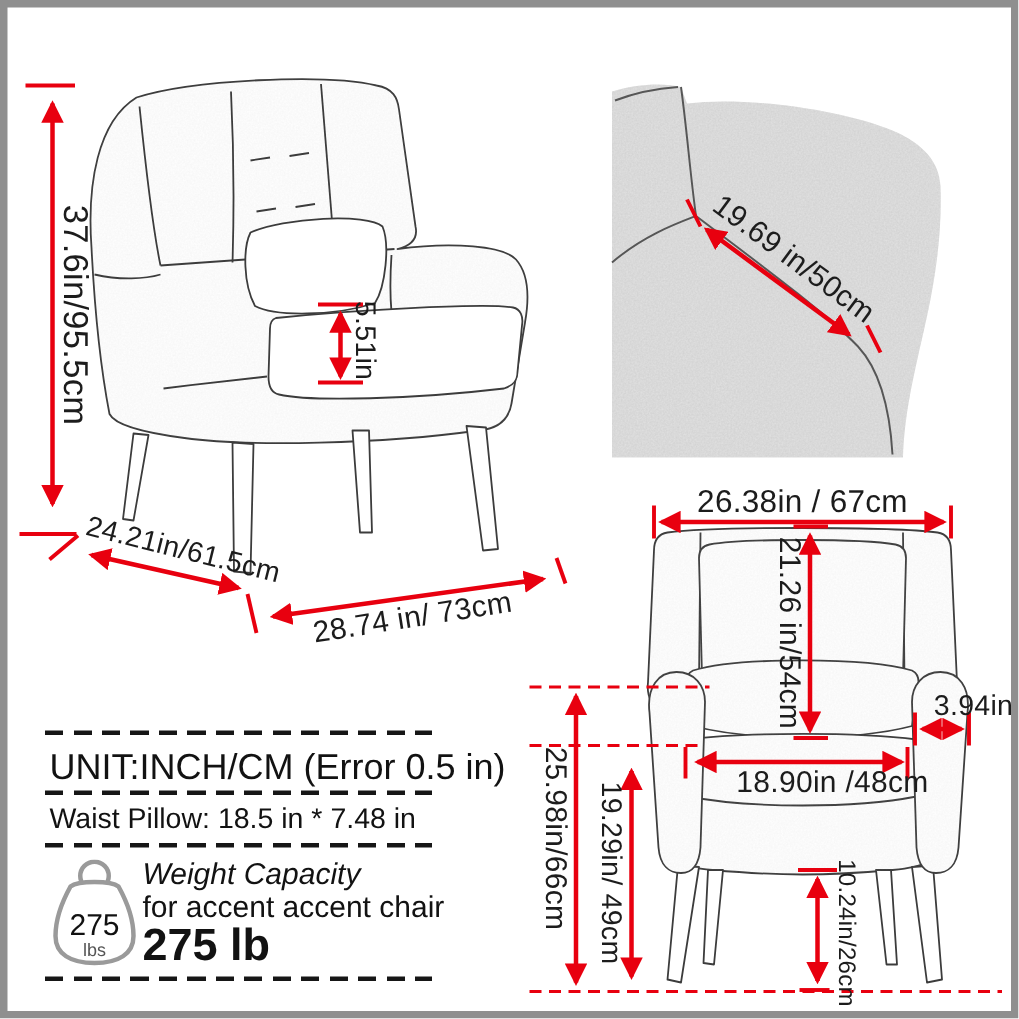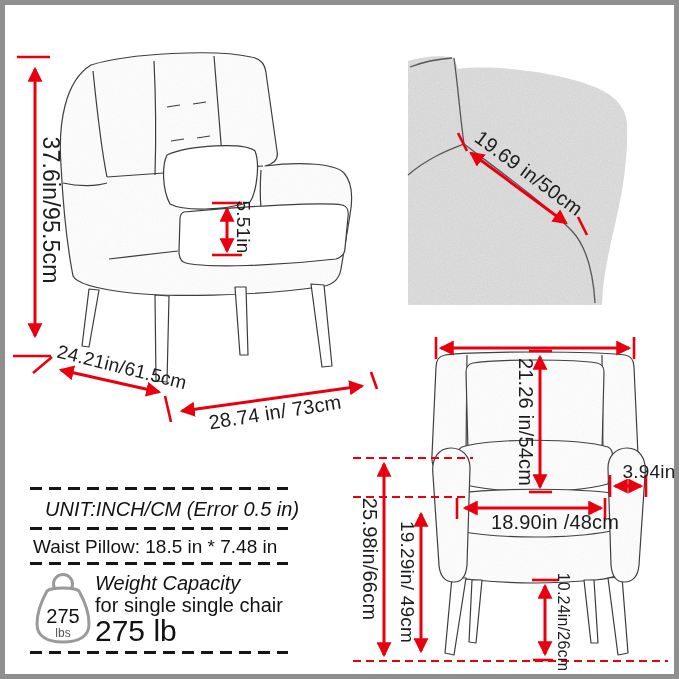--- a/index.html
+++ b/index.html
@@ -22,21 +22,21 @@
     line-height:1;
   }
   .rot90{transform:translate(-50%,-50%) rotate(90deg);}
   .sep{
     position:absolute;left:25px;width:258px;height:3px;
     background:repeating-linear-gradient(90deg,#161616 0 12px,transparent 12px 19px);
   }
   .info-text{
     position:absolute;color:#121212;white-space:nowrap;line-height:1.08;
   }
-  .cap-value{font-weight:400;}
+  .cap-value{font-weight:700;}
 </style>
 </head>
 <body>
 
 <div class="frame">
 
   <svg class="art" viewBox="0 0 679 679" aria-hidden="true">
     <defs>
       <marker id="ah" viewBox="0 0 10 10" refX="8.5" refY="5" markerWidth="5" markerHeight="5" orient="auto-start-reverse">
         <path d="M0,0 L10,5 L0,10 Z" fill="#e8000f"></path>
@@ -161,40 +161,41 @@
         <line x1="348" y1="656" x2="663" y2="656"></line>
       </g>
     </g>
   </svg>
 
   <div class="dim rot90" style="left:45px;top:205px;font-size:23px;">37.6in/95.5cm</div>
   <div class="dim rot90" style="left:238px;top:222px;font-size:19px;">5.51in</div>
   <div class="dim" style="left:117px;top:362px;font-size:19px;transform:translate(-50%,-50%) rotate(14deg);">24.21in/61.5cm</div>
   <div class="dim" style="left:270px;top:407px;font-size:20px;transform:translate(-50%,-50%) rotate(-9deg);">28.74 in/ 73cm</div>
   <div class="dim" style="left:524px;top:168px;font-size:20px;transform:translate(-50%,-50%) rotate(36.5deg);">19.69 in/50cm</div>
+  <div class="dim" style="left:530px;top:330px;font-size:21px;">26.38in / 67cm</div>
   <div class="dim rot90" style="left:521px;top:417px;font-size:20px;">21.26 in/54cm</div>
   <div class="dim" style="left:644px;top:466px;font-size:19px;">3.94in</div>
   <div class="dim" style="left:528px;top:517px;font-size:20px;padding-left:44px;">18.90in /48cm</div>
   <div class="dim rot90" style="left:365px;top:554px;font-size:20px;">25.98in/66cm</div>
   <div class="dim rot90" style="left:402px;top:577px;font-size:19px;">19.29in/ 49cm</div>
   <div class="dim rot90" style="left:558px;top:617px;font-size:16px;">10.24in/26cm</div>
 
   <div>
     <div class="sep" style="top:482px;"></div>
-    <div class="info-text" style="left:40px;top:494px;font-size:20px;font-style:italic;">UNIT:INCH/CM (Error 0.5 in)</div>
+    <div class="info-text" style="left:28px;top:494px;font-size:24px;">UNIT:INCH/CM (Error 0.5 in)</div>
     <div class="sep" style="top:522px;"></div>
     <div class="info-text" style="left:28px;top:532px;font-size:19px;">Waist Pillow: 18.5 in * 7.48 in</div>
     <div class="sep" style="top:557px;"></div>
 
     <svg style="position:absolute;left:26px;top:568px;" width="64" height="74" viewBox="0 0 64 74">
       <circle cx="32" cy="11" r="9.5" fill="#ffffff" stroke="#9a9a9a" stroke-width="3"></circle>
       <path d="M 16,18 C 11,27 6,39 6,51 C 6,63 16,69 32,69 C 48,69 58,63 58,51 C 58,39 53,27 48,18 C 43,14 21,14 16,18 Z" fill="#ffffff" stroke="#9a9a9a" stroke-width="3" stroke-linejoin="round"></path>
       <text x="32" y="50" text-anchor="middle" font-size="20" fill="#111" font-family="Liberation Sans, sans-serif">275</text>
       <text x="32" y="64" text-anchor="middle" font-size="12" fill="#555" font-family="Liberation Sans, sans-serif">lbs</text>
     </svg>
 
     <div class="info-text" style="left:90px;top:568px;font-size:20px;font-style:italic;">Weight Capacity</div>
-    <div class="info-text" style="left:90px;top:590px;font-size:20px;">for single single chair</div>
+    <div class="info-text" style="left:90px;top:590px;font-size:20px;">for accent accent chair</div>
     <div class="info-text cap-value" style="left:90px;top:610px;font-size:30px;">275 lb</div>
     <div class="sep" style="top:646px;"></div>
   </div>
 
 </div>
 
 </body></html>

